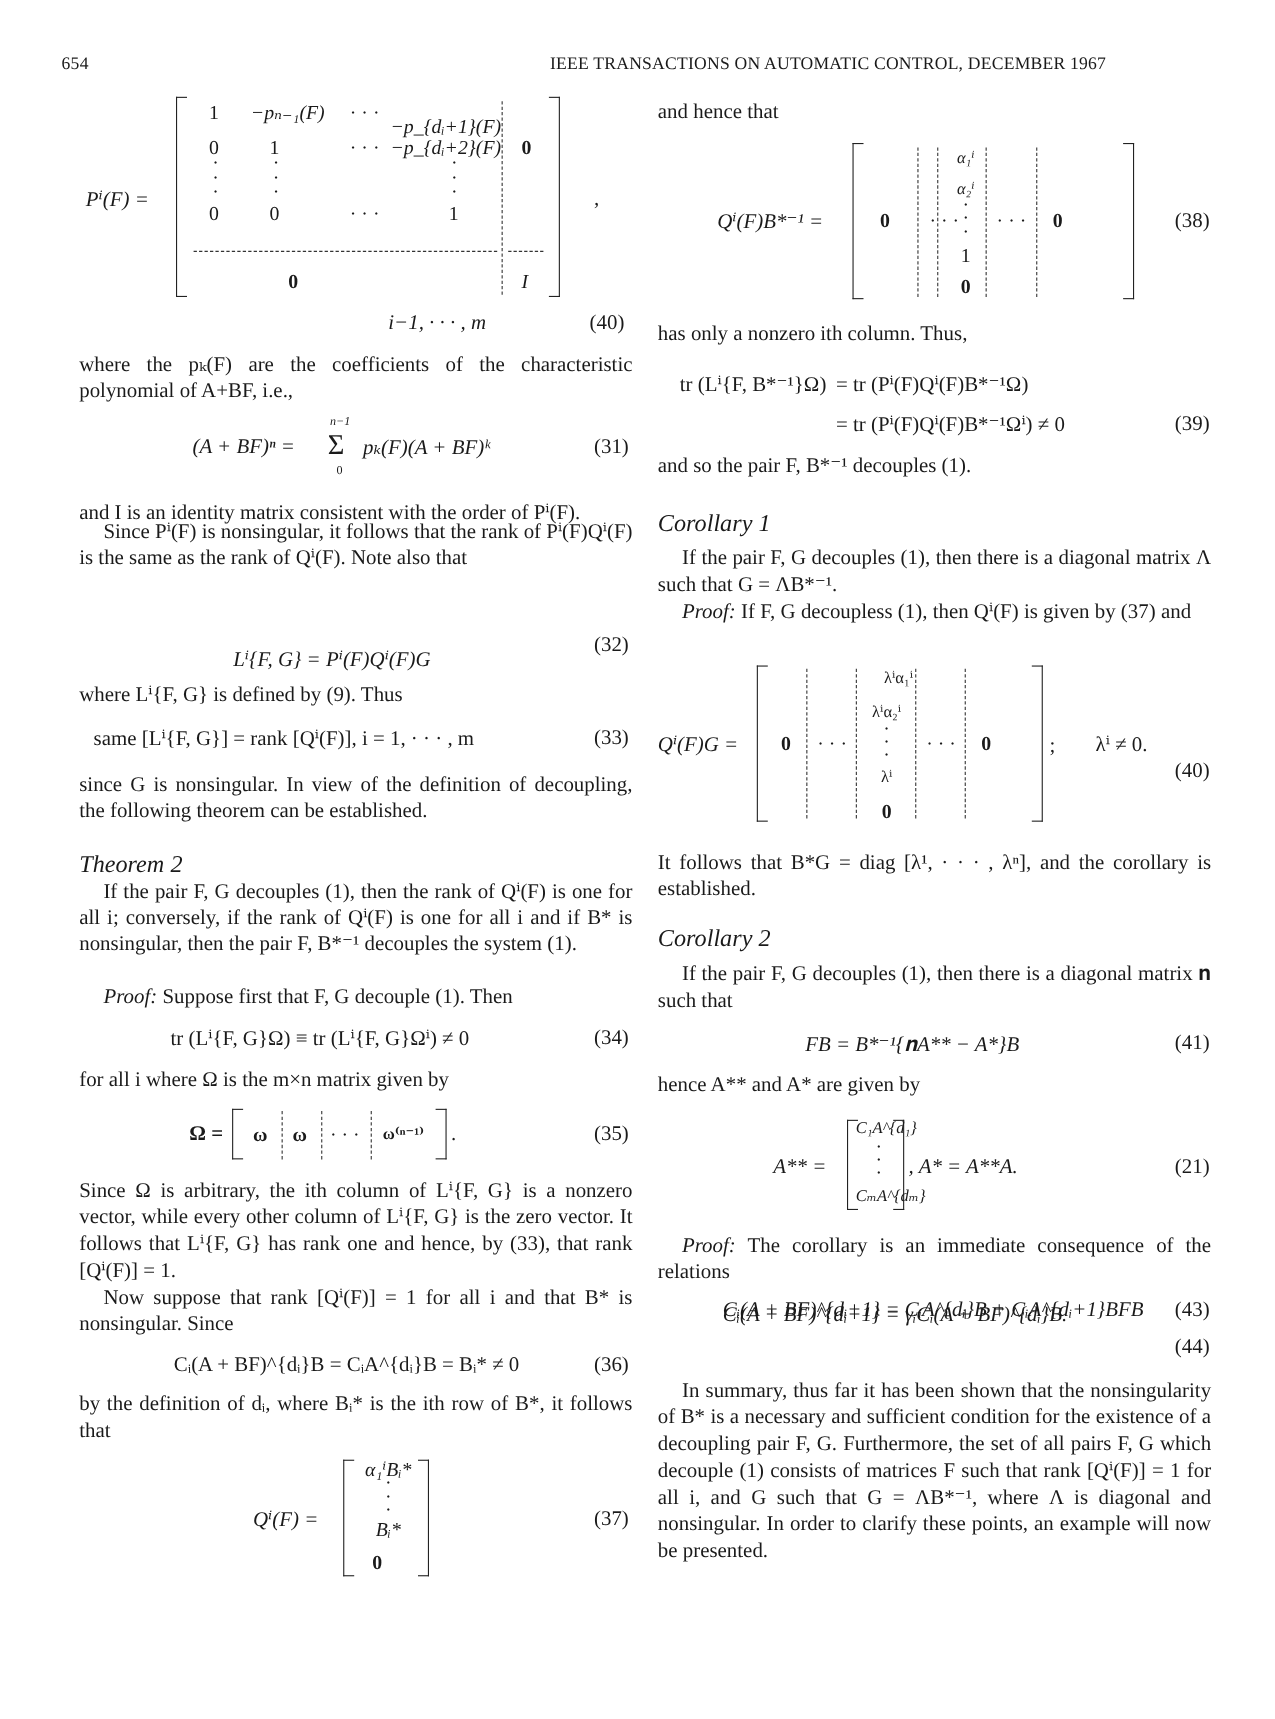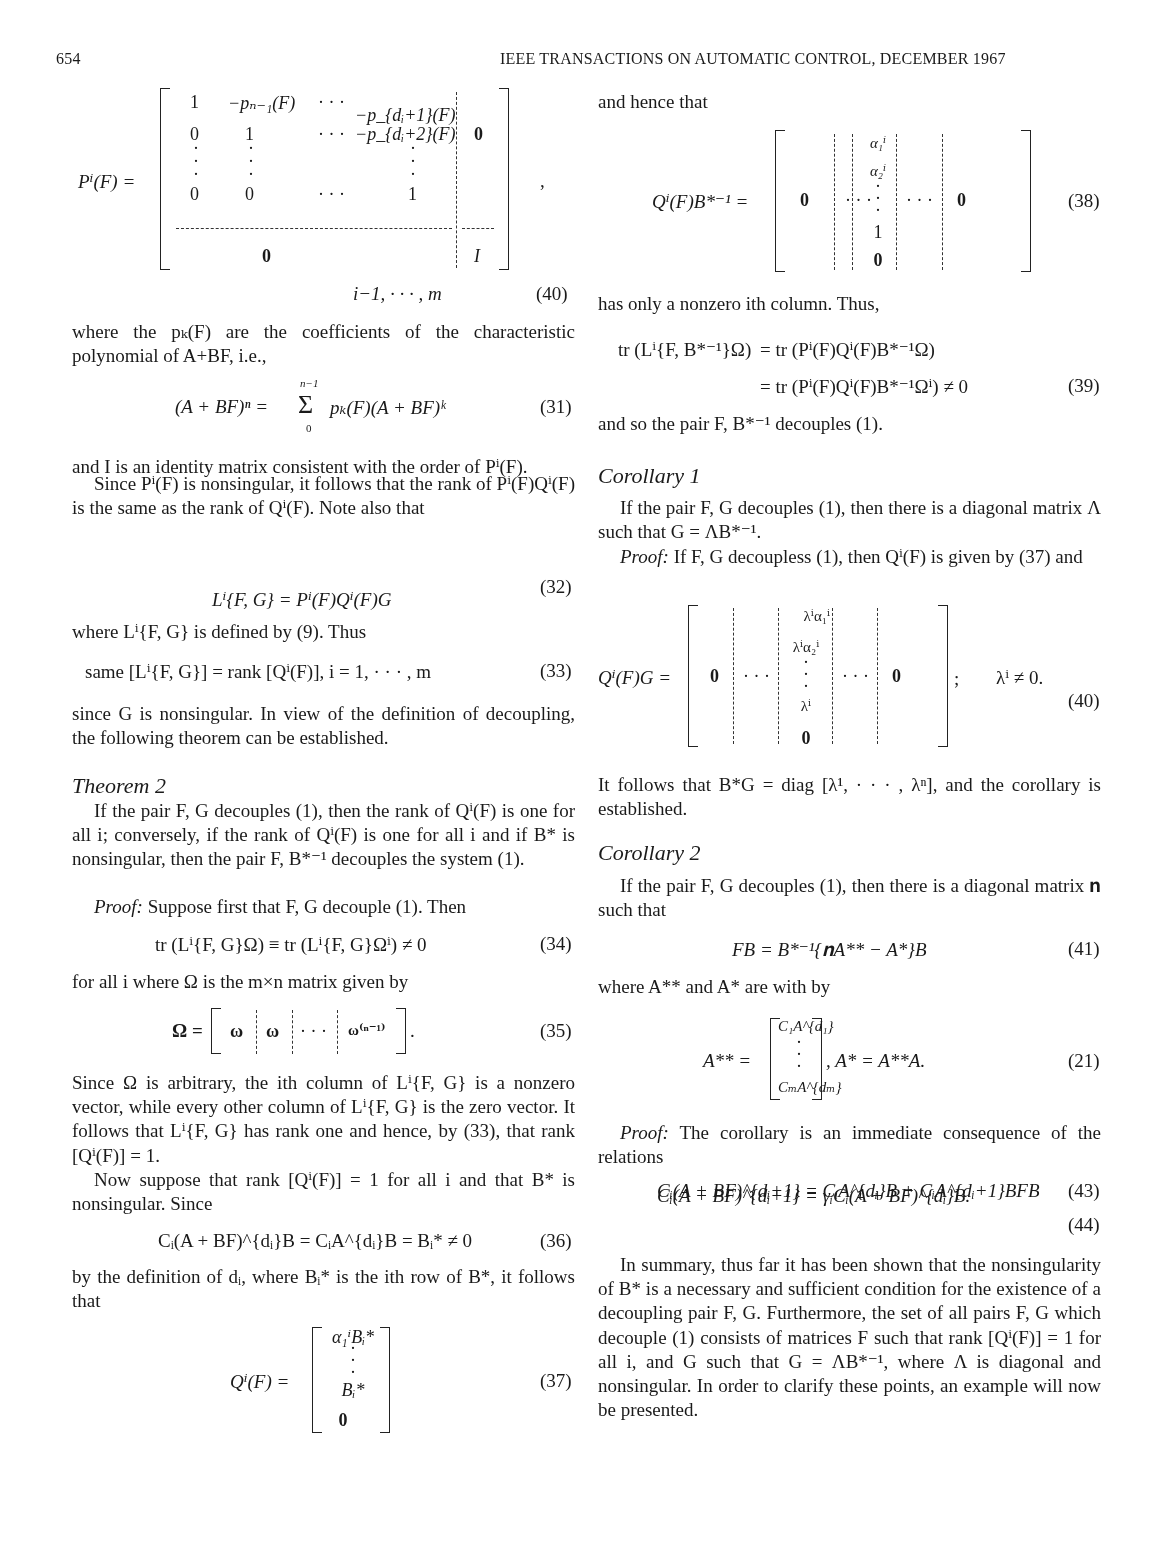--- a/index.html
+++ b/index.html
@@ -199,21 +199,21 @@
   </div>
 
   <div class="para" style="left:598px; top:773px; width:503px;">It follows that B*G = diag [λ¹, · · · , λⁿ], and the corollary is established.</div>
 
   <div class="sec" style="left:598px; top:840px;">Corollary 2</div>
   <div class="para ind" style="left:598px; top:874px; width:503px;">If the pair F, G decouples (1), then there is a diagonal matrix 𝐧 such that</div>
 
   <div class="eq it" style="left:732px; top:938px;">FB = B*⁻¹{𝐧A** − A*}B</div>
   <div class="eqn" style="left:1068px; top:938px;">(41)</div>
 
-  <div class="para" style="left:598px; top:975px; width:503px;">where A** and A* are with by</div>
+  <div class="para" style="left:598px; top:975px; width:503px;">hence A** and A* are given by</div>
 
   <div>
     <div class="eq it" style="left:703px; top:1050px;">A** =</div>
     <div class="brk l" style="left:770px; top:1018px; height:80px;"></div>
     <div class="brk r" style="left:812px; top:1018px; height:80px;"></div>
     <div class="cell it small" style="left:778px; top:1018px; width:42px;">C₁A^{d₁}</div>
     <div class="cell" style="left:778px; top:1036px; width:42px; line-height:12px;">·<br>·<br>·</div>
     <div class="cell it small" style="left:778px; top:1078px; width:42px;">CₘA^{dₘ}</div>
     <div class="eq it" style="left:826px; top:1050px;">,   A* = A**A.</div>
     <div class="eqn" style="left:1068px; top:1050px;">(21)</div>

